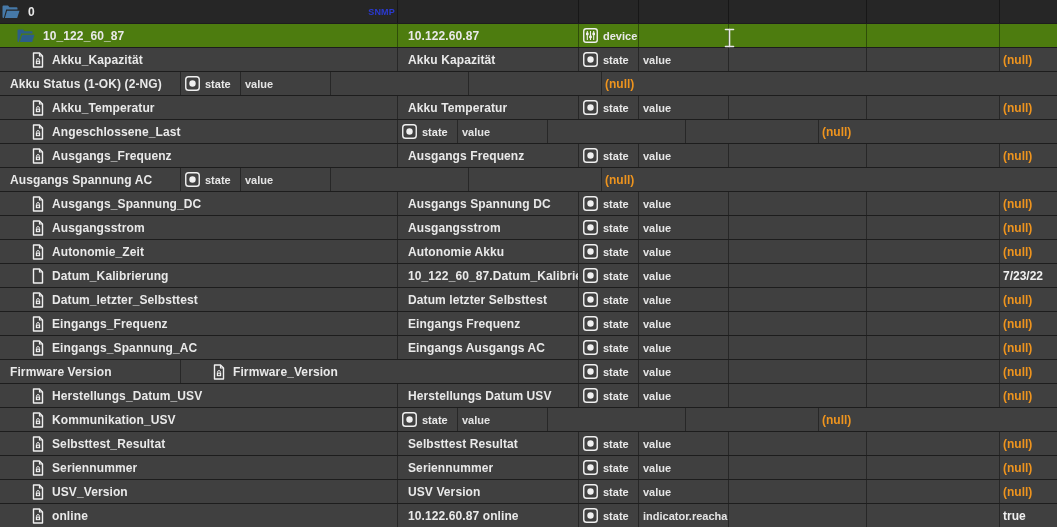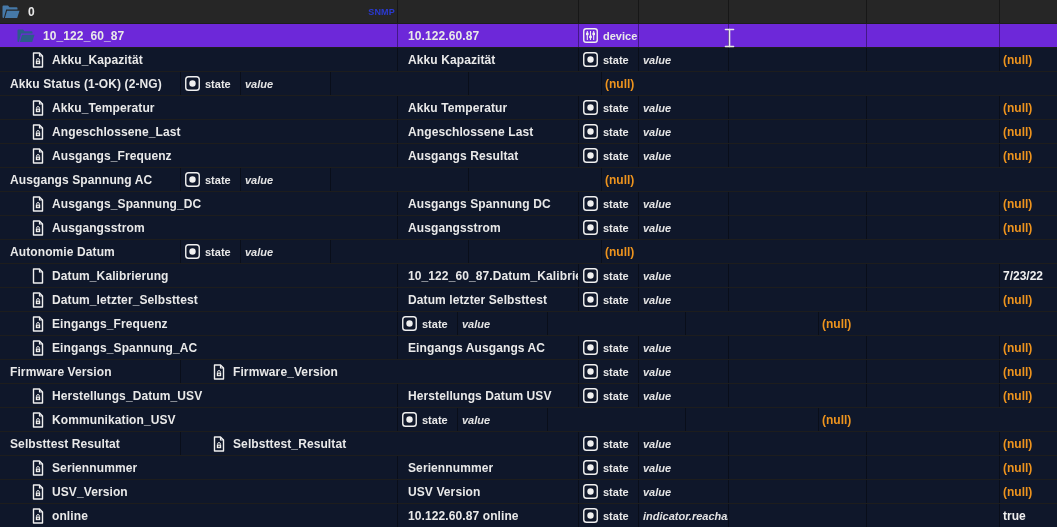--- a/index.html
+++ b/index.html
@@ -3,33 +3,33 @@
 <meta charset="utf-8">
 <style>
   html,body{margin:0;padding:0;background:#1e1e1e;}
   .window{
     position:relative;width:1057px;height:527px;overflow:hidden;
     background:#2a2a2a;font-family:"Liberation Sans",sans-serif;
     -webkit-font-smoothing:antialiased;
   }
   .row{
     display:flex;height:24px;box-sizing:border-box;
-    border-bottom:1px solid #1d1d1d;background:#0f172a;align-items:stretch;
+    border-bottom:1px solid #1d1d1d;background:#404040;align-items:stretch;
   }
   .row.root{background:#262626;}
-  .row.selected{background:#6d28d9;}
+  .row.selected{background:#4d7c0f;}
   .cell{
     display:flex;align-items:center;box-sizing:border-box;height:100%;
     border-right:1px solid rgba(0,0,0,0.38);overflow:hidden;white-space:nowrap;
     flex:0 0 auto;
   }
   .c-id{width:398px;}
   .c-name{width:181px;padding-left:10px;}
   .c-type{width:60px;padding-left:4px;}
-  .c-role{width:90px;padding-left:4px;font-style:italic;}
+  .c-role{width:90px;padding-left:4px;}
   .c-room{width:138px;}
   .c-func{width:133px;}
   .c-val{width:57px;padding-left:3px;border-right:none;}
   .id-label,.name-label{
     color:#e9e9e9;font-size:12px;font-weight:600;letter-spacing:.1px;
   }
   .type-label{color:#e9e9e9;font-size:11px;font-weight:600;margin-left:5px;text-align:center;}
   .role-label{color:#e4e4e4;font-size:11px;font-weight:600;}
   .val-label{color:#f0f0f0;font-size:12px;font-weight:700;}
   .val-label.is-null{color:#ee941e;text-align:right;}
@@ -215,23 +215,20 @@
     <path d="M1.5 1 H7.5 L10.5 4 V15 H1.5 Z" fill="none" stroke="currentColor" stroke-width="1.4" stroke-linejoin="round"></path>
     <path d="M7.5 1 V4 H10.5" fill="none" stroke="currentColor" stroke-width="1.2"></path>
     <path d="M4.6 8.6 V7.8 Q4.6 6.6 6 6.6 Q7.4 6.6 7.4 7.8 V8.6" fill="none" stroke="currentColor" stroke-width="1"></path>
     <rect x="3.8" y="8.6" width="4.4" height="3.6" fill="currentColor"></rect>
     <circle cx="6" cy="10.4" r="0.8" fill="#2a2a2a"></circle>
   </svg>
           </span>
       <span class="id-label">Angeschlossene_Last</span>
       <span class="badge"></span>
     </div>
-    <div class="cell c-name">
-      <span class="name-label">Angeschlossene Last</span>
-    </div>
     <div class="cell c-type">
       <span class="type-icon" style="color: rgb(240, 240, 240);">
             <svg width="15" height="15" viewBox="0 0 16 16" xmlns="http://www.w3.org/2000/svg">
     <rect x="0.8" y="0.8" width="14.4" height="14.4" rx="3" fill="none" stroke="currentColor" stroke-width="1.5"></rect>
     <circle cx="8" cy="8" r="3.4" fill="currentColor"></circle>
   </svg>
           </span>
       <span class="type-label">state</span>
     </div>
     <div class="cell c-role">
@@ -252,21 +249,21 @@
     <path d="M7.5 1 V4 H10.5" fill="none" stroke="currentColor" stroke-width="1.2"></path>
     <path d="M4.6 8.6 V7.8 Q4.6 6.6 6 6.6 Q7.4 6.6 7.4 7.8 V8.6" fill="none" stroke="currentColor" stroke-width="1"></path>
     <rect x="3.8" y="8.6" width="4.4" height="3.6" fill="currentColor"></rect>
     <circle cx="6" cy="10.4" r="0.8" fill="#2a2a2a"></circle>
   </svg>
           </span>
       <span class="id-label">Ausgangs_Frequenz</span>
       <span class="badge"></span>
     </div>
     <div class="cell c-name">
-      <span class="name-label">Ausgangs Resultat</span>
+      <span class="name-label">Ausgangs Frequenz</span>
     </div>
     <div class="cell c-type">
       <span class="type-icon" style="color: rgb(240, 240, 240);">
             <svg width="15" height="15" viewBox="0 0 16 16" xmlns="http://www.w3.org/2000/svg">
     <rect x="0.8" y="0.8" width="14.4" height="14.4" rx="3" fill="none" stroke="currentColor" stroke-width="1.5"></rect>
     <circle cx="8" cy="8" r="3.4" fill="currentColor"></circle>
   </svg>
           </span>
       <span class="type-label">state</span>
     </div>
@@ -367,22 +364,36 @@
     <div class="cell c-role">
       <span class="role-label">value</span>
     </div>
     <div class="cell c-room"></div>
     <div class="cell c-func"></div>
     <div class="cell c-val">
       <span class="val-label is-null">(null)</span>
     </div>
   </div>
       <div class="row">
-    <div class="cell c-name">
-      <span class="name-label">Autonomie Datum</span>
+    <div class="cell c-id">
+      <span class="indent" style="width: 32px;"></span>
+      <span class="tree-icon" style="color: rgb(240, 240, 240);">
+            <svg width="12" height="16" viewBox="0 0 12 16" xmlns="http://www.w3.org/2000/svg">
+    <path d="M1.5 1 H7.5 L10.5 4 V15 H1.5 Z" fill="none" stroke="currentColor" stroke-width="1.4" stroke-linejoin="round"></path>
+    <path d="M7.5 1 V4 H10.5" fill="none" stroke="currentColor" stroke-width="1.2"></path>
+    <path d="M4.6 8.6 V7.8 Q4.6 6.6 6 6.6 Q7.4 6.6 7.4 7.8 V8.6" fill="none" stroke="currentColor" stroke-width="1"></path>
+    <rect x="3.8" y="8.6" width="4.4" height="3.6" fill="currentColor"></rect>
+    <circle cx="6" cy="10.4" r="0.8" fill="#2a2a2a"></circle>
+  </svg>
+          </span>
+      <span class="id-label">Autonomie_Zeit</span>
+      <span class="badge"></span>
+    </div>
+    <div class="cell c-name">
+      <span class="name-label">Autonomie Akku</span>
     </div>
     <div class="cell c-type">
       <span class="type-icon" style="color: rgb(240, 240, 240);">
             <svg width="15" height="15" viewBox="0 0 16 16" xmlns="http://www.w3.org/2000/svg">
     <rect x="0.8" y="0.8" width="14.4" height="14.4" rx="3" fill="none" stroke="currentColor" stroke-width="1.5"></rect>
     <circle cx="8" cy="8" r="3.4" fill="currentColor"></circle>
   </svg>
           </span>
       <span class="type-label">state</span>
     </div>
@@ -472,20 +483,23 @@
     <path d="M1.5 1 H7.5 L10.5 4 V15 H1.5 Z" fill="none" stroke="currentColor" stroke-width="1.4" stroke-linejoin="round"></path>
     <path d="M7.5 1 V4 H10.5" fill="none" stroke="currentColor" stroke-width="1.2"></path>
     <path d="M4.6 8.6 V7.8 Q4.6 6.6 6 6.6 Q7.4 6.6 7.4 7.8 V8.6" fill="none" stroke="currentColor" stroke-width="1"></path>
     <rect x="3.8" y="8.6" width="4.4" height="3.6" fill="currentColor"></rect>
     <circle cx="6" cy="10.4" r="0.8" fill="#2a2a2a"></circle>
   </svg>
           </span>
       <span class="id-label">Eingangs_Frequenz</span>
       <span class="badge"></span>
     </div>
+    <div class="cell c-name">
+      <span class="name-label">Eingangs Frequenz</span>
+    </div>
     <div class="cell c-type">
       <span class="type-icon" style="color: rgb(240, 240, 240);">
             <svg width="15" height="15" viewBox="0 0 16 16" xmlns="http://www.w3.org/2000/svg">
     <rect x="0.8" y="0.8" width="14.4" height="14.4" rx="3" fill="none" stroke="currentColor" stroke-width="1.5"></rect>
     <circle cx="8" cy="8" r="3.4" fill="currentColor"></circle>
   </svg>
           </span>
       <span class="type-label">state</span>
     </div>
     <div class="cell c-role">
@@ -632,36 +646,36 @@
     <div class="cell c-role">
       <span class="role-label">value</span>
     </div>
     <div class="cell c-room"></div>
     <div class="cell c-func"></div>
     <div class="cell c-val">
       <span class="val-label is-null">(null)</span>
     </div>
   </div>
       <div class="row">
+    <div class="cell c-id">
+      <span class="indent" style="width: 32px;"></span>
+      <span class="tree-icon" style="color: rgb(240, 240, 240);">
+            <svg width="12" height="16" viewBox="0 0 12 16" xmlns="http://www.w3.org/2000/svg">
+    <path d="M1.5 1 H7.5 L10.5 4 V15 H1.5 Z" fill="none" stroke="currentColor" stroke-width="1.4" stroke-linejoin="round"></path>
+    <path d="M7.5 1 V4 H10.5" fill="none" stroke="currentColor" stroke-width="1.2"></path>
+    <path d="M4.6 8.6 V7.8 Q4.6 6.6 6 6.6 Q7.4 6.6 7.4 7.8 V8.6" fill="none" stroke="currentColor" stroke-width="1"></path>
+    <rect x="3.8" y="8.6" width="4.4" height="3.6" fill="currentColor"></rect>
+    <circle cx="6" cy="10.4" r="0.8" fill="#2a2a2a"></circle>
+  </svg>
+          </span>
+      <span class="id-label">Selbsttest_Resultat</span>
+      <span class="badge"></span>
+    </div>
     <div class="cell c-name">
       <span class="name-label">Selbsttest Resultat</span>
-    </div>
-    <div class="cell c-id">
-      <span class="indent" style="width: 32px;"></span>
-      <span class="tree-icon" style="color: rgb(240, 240, 240);">
-            <svg width="12" height="16" viewBox="0 0 12 16" xmlns="http://www.w3.org/2000/svg">
-    <path d="M1.5 1 H7.5 L10.5 4 V15 H1.5 Z" fill="none" stroke="currentColor" stroke-width="1.4" stroke-linejoin="round"></path>
-    <path d="M7.5 1 V4 H10.5" fill="none" stroke="currentColor" stroke-width="1.2"></path>
-    <path d="M4.6 8.6 V7.8 Q4.6 6.6 6 6.6 Q7.4 6.6 7.4 7.8 V8.6" fill="none" stroke="currentColor" stroke-width="1"></path>
-    <rect x="3.8" y="8.6" width="4.4" height="3.6" fill="currentColor"></rect>
-    <circle cx="6" cy="10.4" r="0.8" fill="#2a2a2a"></circle>
-  </svg>
-          </span>
-      <span class="id-label">Selbsttest_Resultat</span>
-      <span class="badge"></span>
     </div>
     <div class="cell c-type">
       <span class="type-icon" style="color: rgb(240, 240, 240);">
             <svg width="15" height="15" viewBox="0 0 16 16" xmlns="http://www.w3.org/2000/svg">
     <rect x="0.8" y="0.8" width="14.4" height="14.4" rx="3" fill="none" stroke="currentColor" stroke-width="1.5"></rect>
     <circle cx="8" cy="8" r="3.4" fill="currentColor"></circle>
   </svg>
           </span>
       <span class="type-label">state</span>
     </div>

